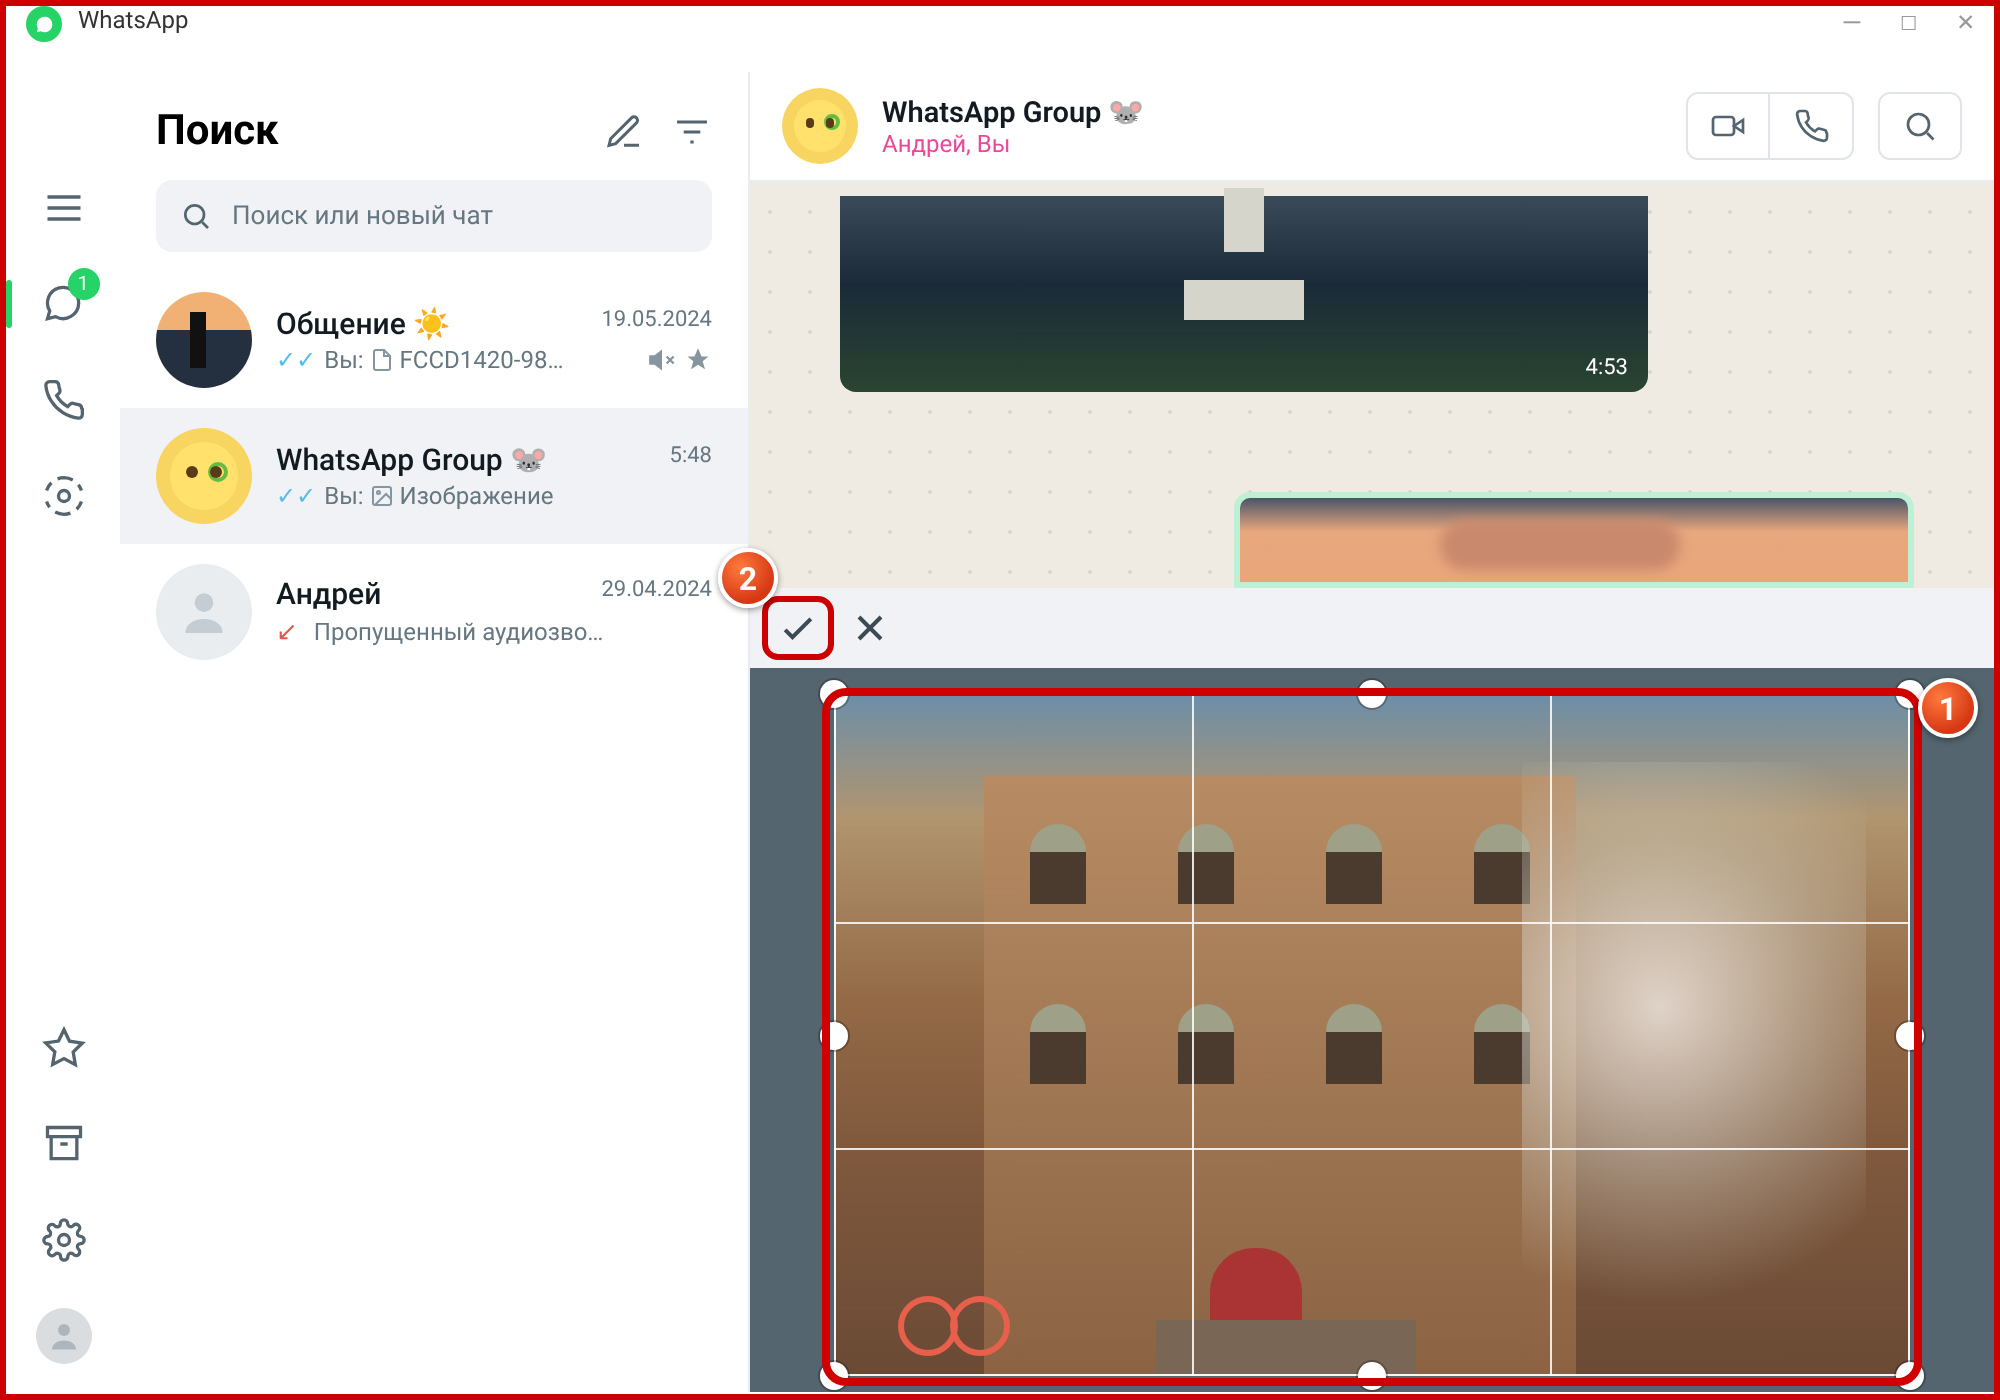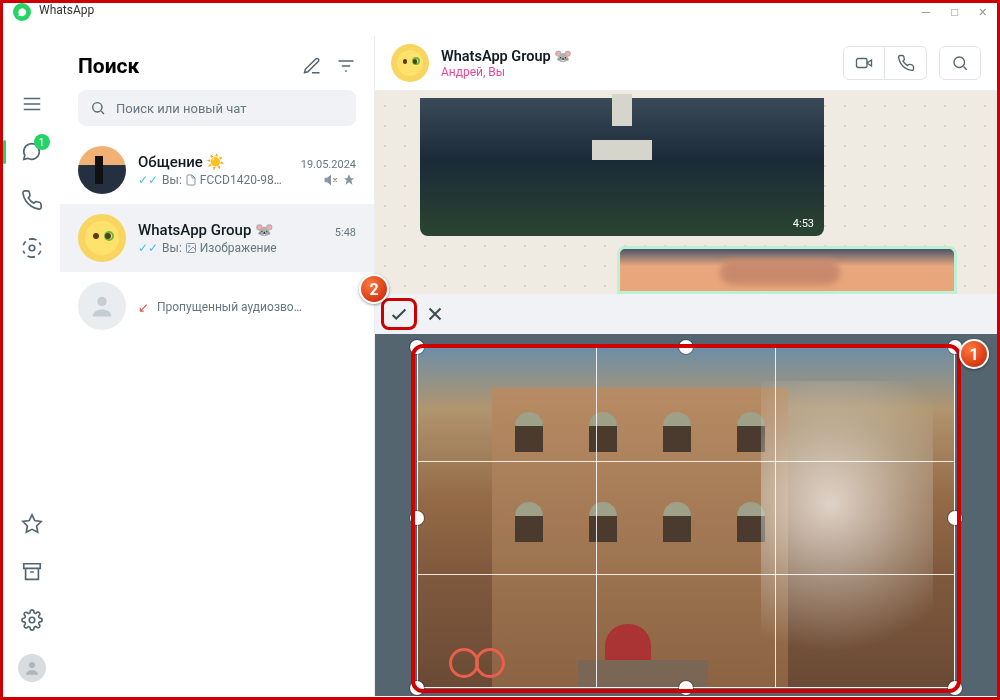--- a/index.html
+++ b/index.html
@@ -30,21 +30,21 @@
 .search-wrap { padding: 0 18px 10px; }
 .search { background: #f0f2f5; border: none; border-radius: 8px; height: 36px; display: flex; align-items: center; padding: 0 12px; }
 .search svg { width: 16px; height: 16px; fill: none; stroke: #54656f; stroke-width: 2; margin-right: 10px; }
 .search-text { font-size: 13px; color: #667781; }
 
 .chats { flex: 1; overflow: hidden; }
 .chat-row { display: flex; align-items: center; padding: 10px 18px; cursor: pointer; position: relative; }
 .chat-row.selected { background: #f0f2f5; }
 .avatar { width: 48px; height: 48px; border-radius: 50%; flex-shrink: 0; margin-right: 12px; display: flex; align-items: center; justify-content: center; overflow: hidden; }
 .chat-info { flex: 1; min-width: 0; }
-.chat-top { display: flex; justify-content: space-between; align-items: flex-end; }
+.chat-top { display: flex; justify-content: space-between; align-items: flex-start; }
 .chat-name { font-size: 15px; font-weight: 500; color: #111b21; white-space: nowrap; overflow: hidden; text-overflow: ellipsis; }
 .chat-date { font-size: 11px; color: #667781; }
 .chat-bottom { display: flex; align-items: center; gap: 4px; margin-top: 2px; }
 .chat-preview { font-size: 12px; color: #667781; white-space: nowrap; overflow: hidden; text-overflow: ellipsis; flex: 1; }
 .checks { color: #53bdeb; font-size: 12px; flex-shrink: 0; }
 .chat-icons { display: flex; gap: 4px; color: #8696a0; }
 .chat-icons svg { width: 14px; height: 14px; fill: #8696a0; }
 
 .main-panel { flex: 1; display: flex; flex-direction: column; background: #efeae2; position: relative; background-image: radial-gradient(#d9d4ce 1px, transparent 1px); background-size: 20px 20px; }
 .conv-header { height: 55px; background: #fff; display: flex; align-items: center; padding: 0 16px; border-bottom: 1px solid #e9edef; }
@@ -52,21 +52,21 @@
 .conv-title { font-size: 14.5px; font-weight: 600; color: #111b21; }
 .conv-sub { font-size: 12px; color: #ec4899; }
 .conv-actions { margin-left: auto; display: flex; gap: 0; }
 .conv-btn { width: 42px; height: 34px; border: 1px solid #e1e4e8; background: #fff; display: flex; align-items: center; justify-content: center; cursor: pointer; }
 .conv-btn svg { width: 18px; height: 18px; fill: none; stroke: #54656f; stroke-width: 1.8; }
 .conv-btn.first { border-radius: 6px 0 0 6px; }
 .conv-btn.mid { border-left: none; border-radius: 0 6px 6px 0; }
 .conv-btn.solo { border-radius: 6px; margin-left: 12px; }
 
 .messages { flex: 1; position: relative; }
-.msg-image-dark { width: 404px; height: 138px; margin: 7px 0 0 45px; background: linear-gradient(180deg, #3a4a58 0%, #1a2a38 45%, #2a4530 100%); border-radius: 0 0 8px 8px; position: relative; }
+.msg-image-dark { width: 404px; height: 98px; margin: 7px 0 0 45px; background: linear-gradient(180deg, #3a4a58 0%, #1a2a38 45%, #2a4530 100%); border-radius: 0 0 8px 8px; position: relative; }
 .church { position:absolute; left:50%; top:14px; transform:translateX(-50%); width:60px; height:48px; }
 .church::before { content:""; position:absolute; left:20px; top:-18px; width:20px; height:32px; background:#d5d5cb; }
 .church::after { content:""; position:absolute; left:0; bottom:0; width:60px; height:20px; background:#d5d5cb; }
 .msg-image-dark .stamp { position: absolute; bottom: 6px; right: 10px; color: #fff; font-size: 11px; }
 
 .msg-image-orange { position: absolute; top: 155px; right: 40px; width: 340px; height: 48px; border: 3px solid #bdf0d4; background: linear-gradient(180deg, #4a5568 0%, #e8a77e 40%, #eaa67a 100%); border-radius: 8px 8px 0 0; }
 .orange-cloud { position:absolute; left:30%; top:25%; width:120px; height:25px; background:#c9896c; border-radius:20px; filter:blur(3px); }
 
 
 .crop-editor { position: absolute; top: 203px; left: 0; right: 0; bottom: 0; background: #54656f; }
@@ -269,20 +269,24 @@
       </div>
 
       <div class="chat-row">
         <div class="avatar av-empty">
           <svg viewBox="0 0 24 24">
               <circle cx="12" cy="8" r="4"></circle>
               <path d="M4 21c0-4 4-6 8-6s8 2 8 6z"></path>
             </svg>
         </div>
         <div class="chat-info">
+          <div class="chat-top">
+            <span class="chat-name">Андрей</span>
+            <span class="chat-date">29.04.2024</span>
+          </div>
           <div class="chat-bottom">
             <span class="missed-call">↙</span>
             <span class="chat-preview">Пропущенный аудиозво…</span>
           </div>
         </div>
       </div>
 
     </div>
   </div>
 

